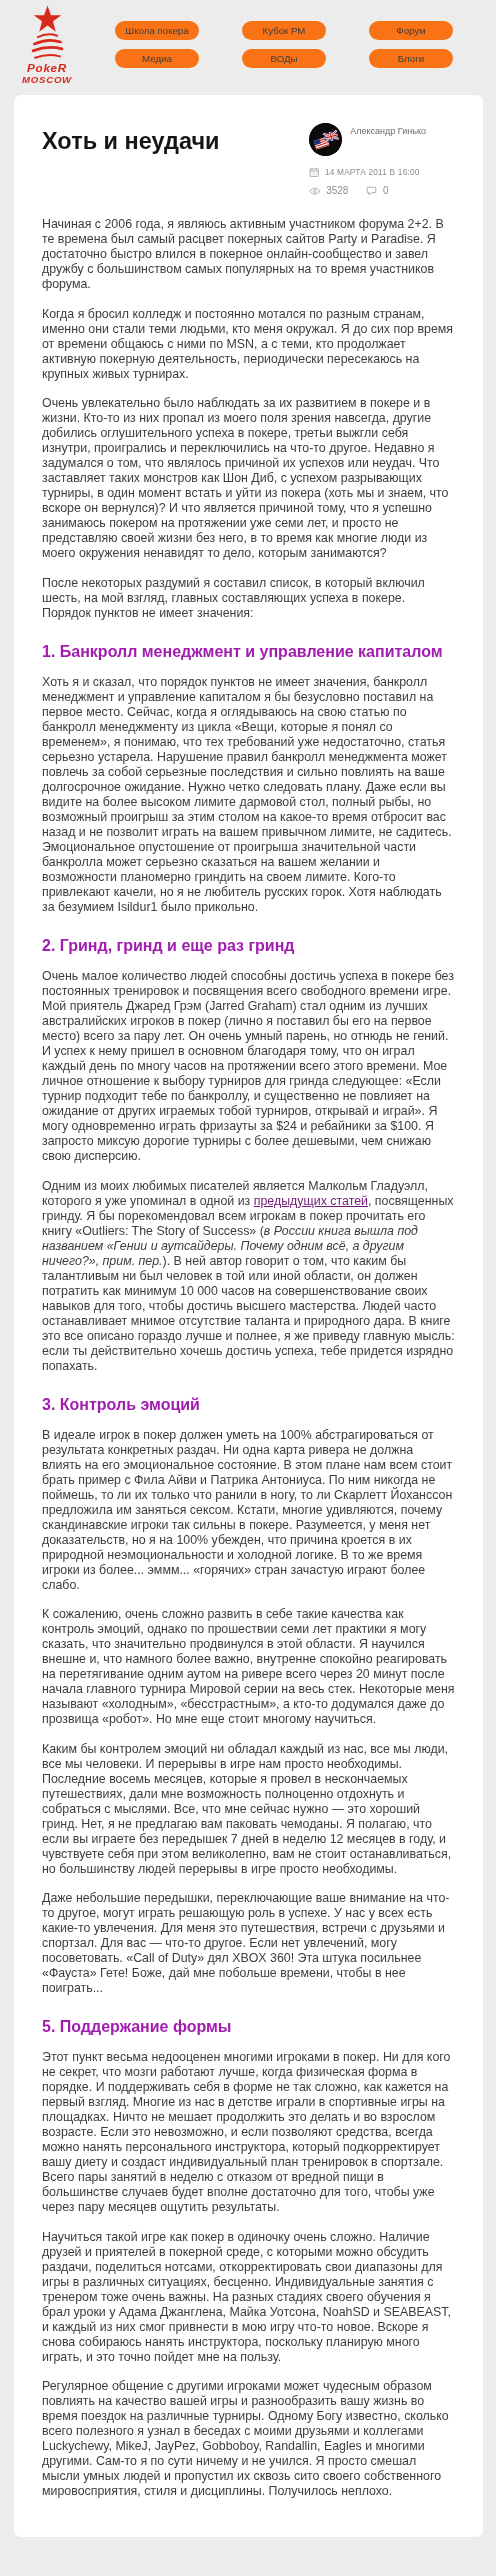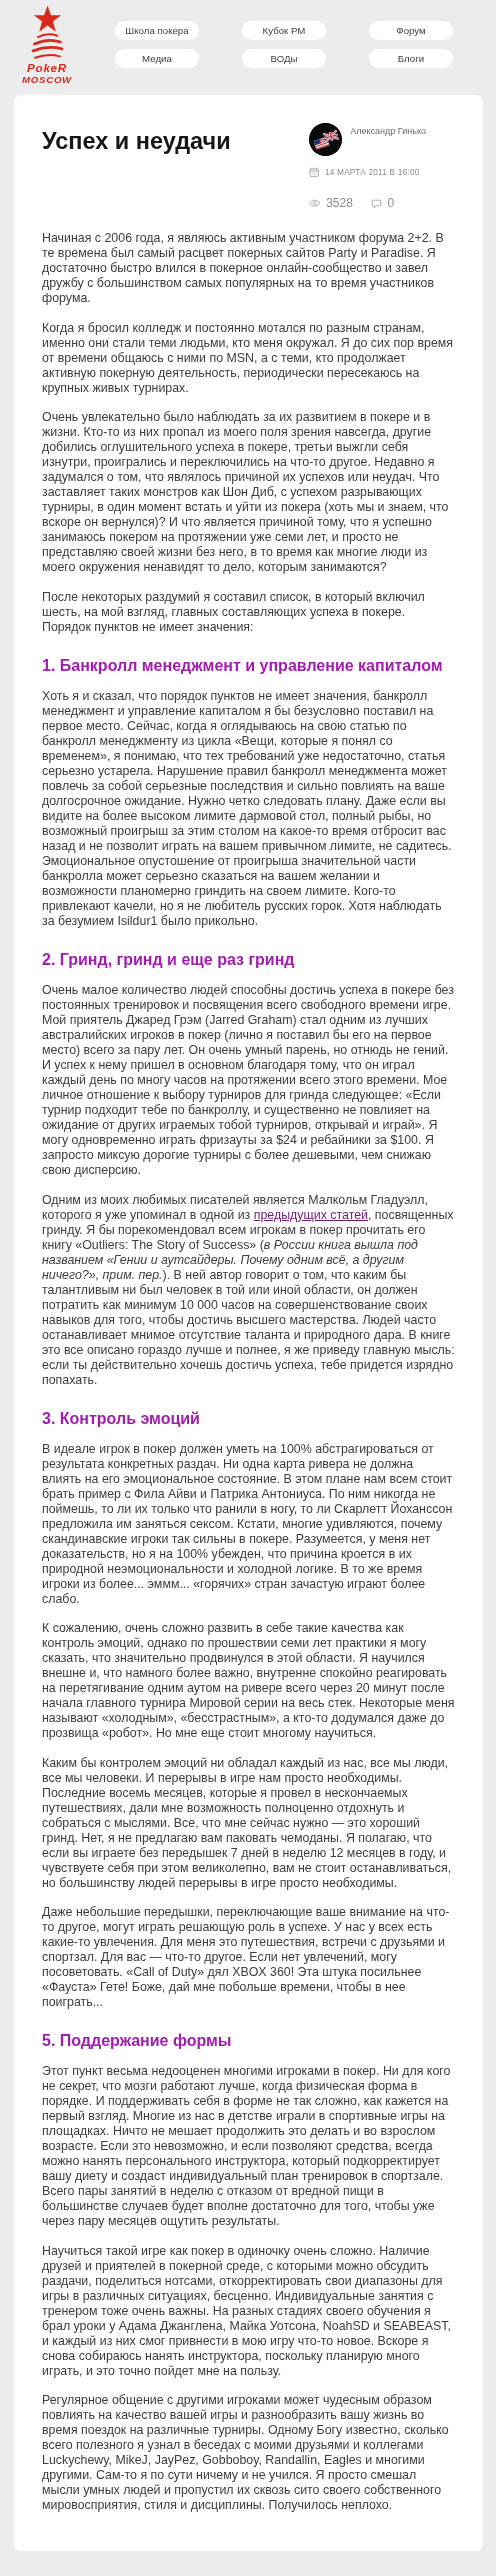--- a/index.html
+++ b/index.html
@@ -6,34 +6,34 @@
   body{width:497px;min-height:2576px;font-family:"Liberation Sans",sans-serif;-webkit-font-smoothing:antialiased;}
 
   
   .site-header{position:relative;height:95px;}
   .logo{position:absolute;left:15px;top:4.1px;width:64px;text-align:center;cursor:pointer;font-style:italic;}
   .logo svg{display:block;margin:0 auto;}
   .logo-text{color:#d9291c;font-weight:700;line-height:1;}
   .logo-text .l1{font-size:11.7px;letter-spacing:0.7px;display:block;}
   .logo-text .l2{font-size:9.7px;letter-spacing:0.7px;display:block;margin-top:1.4px;}
   .nav-grid{position:absolute;left:115px;top:21px;display:grid;grid-template-columns:repeat(3,84px);gap:9.7px 43px;}
-  .nav-btn{display:flex;align-items:center;justify-content:center;height:18.6px;background:#ffffff;border-radius:10.4px;
+  .nav-btn{display:flex;align-items:center;justify-content:center;height:18.6px;background:#f97316;border-radius:10.4px;
            color:#3e3e3e;font-size:9.7px;text-decoration:none;white-space:nowrap;padding:0 4.1px;}
 
   
   .card{background:#fff;border-radius:7px;margin:0 14px;padding:28px 28px 23.5px;}
   .card-head{display:flex;align-items:flex-start;}
   .page-title{flex:1;margin:5.5px 0 0;font-size:23.5px;line-height:1.1;color:#161616;font-weight:700;}
   .author-box{width:146px;flex:none;}
   .author-top{display:flex;align-items:flex-start;}
   .avatar{width:33px;height:33px;border-radius:50%;overflow:hidden;flex:none;cursor:pointer;background:#0b0b0b;}
   .author-name{margin-left:8.3px;margin-top:2.8px;font-size:9px;color:#6b6b6b;text-decoration:none;}
   .meta-row{display:flex;align-items:flex-start;margin-top:11px;color:#8b8b8b;font-size:8.3px;letter-spacing:0.2px;}
   .meta-row svg{margin-right:5.5px;flex:none;}
-  .stats-row{display:flex;align-items:center;margin-top:19px;color:#8b8b8b;font-size:12px;}
+  .stats-row{display:flex;align-items:center;margin-top:8px;color:#8b8b8b;font-size:10px;}
   .stats-row .stat{display:flex;align-items:center;margin-right:18px;}
   .stats-row svg{margin-right:5.5px;}
 
   
   .article-body{margin-top:21px;color:#3d3d3d;font-size:12.4px;line-height:15px;}
   .article-body p{margin:0 0 14.5px;}
   .article-body h2{font-size:16px;line-height:16.6px;color:#a21caf;margin:23px 0 14.5px;font-weight:700;}
   .article-body a{color:#701a75;text-decoration:underline;}
   .it{font-style:italic;}
 </style>
@@ -59,21 +59,21 @@
       <a href="#" class="nav-btn">Кубок РМ</a>
       <a href="#" class="nav-btn">Форум</a>
       <a href="#" class="nav-btn">Медиа</a>
       <a href="#" class="nav-btn">ВОДы</a>
       <a href="#" class="nav-btn">Блоги</a>
     </nav>
 </header>
 
 <main class="card">
   <div class="card-head">
-    <h1 class="page-title">Успех и неудачи</h1>
+    <h1 class="page-title">Хоть и неудачи</h1>
     <div class="author-box">
       <div class="author-top">
         <div class="avatar">
           <svg width="33" height="33" viewBox="0 0 48 48">
             <circle cx="24" cy="24" r="24" fill="#0b0b0b"></circle>
             <g transform="rotate(-18 20 28)">
               <rect x="8" y="22" width="20" height="13" fill="#f3f3f3"></rect>
               <rect x="8" y="23.5" width="20" height="1.6" fill="#cc2a1e"></rect>
               <rect x="8" y="26.7" width="20" height="1.6" fill="#cc2a1e"></rect>
               <rect x="8" y="29.9" width="20" height="1.6" fill="#cc2a1e"></rect>

